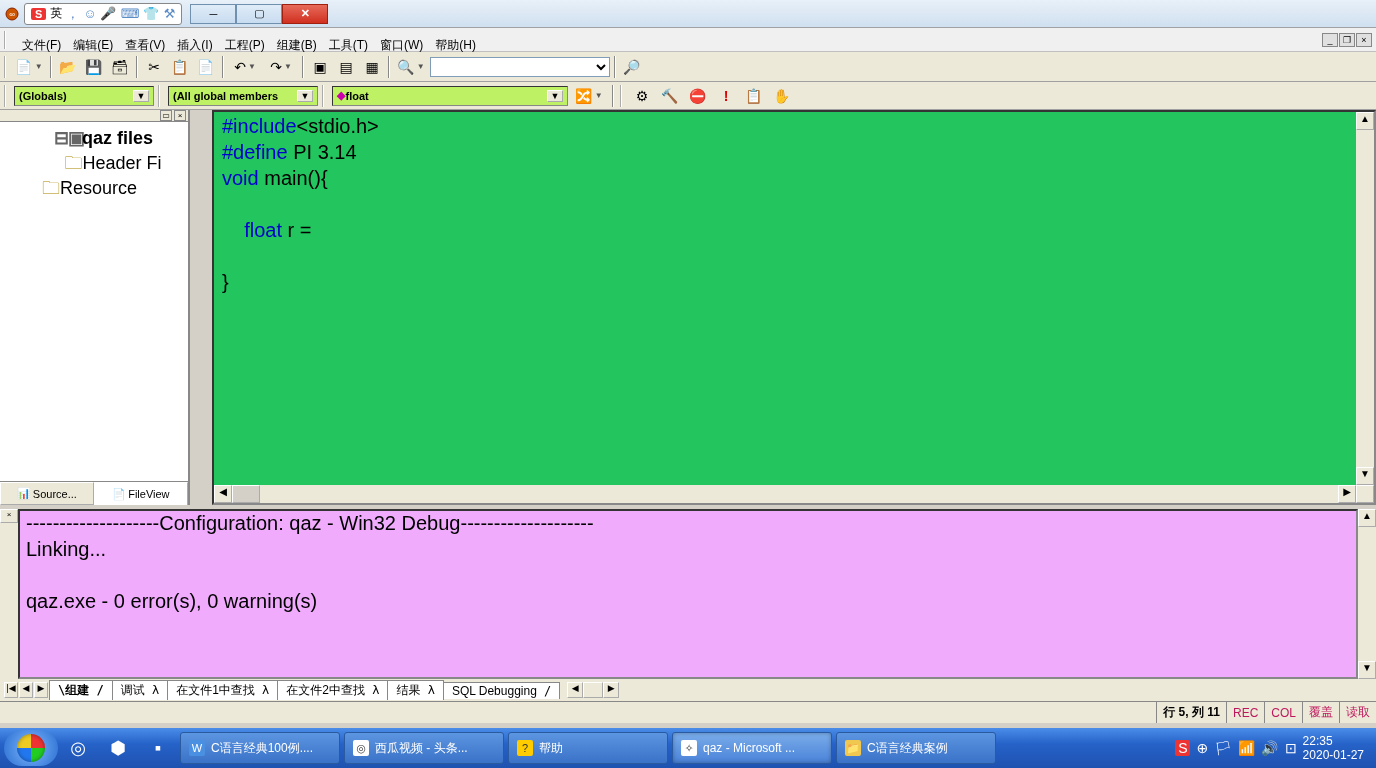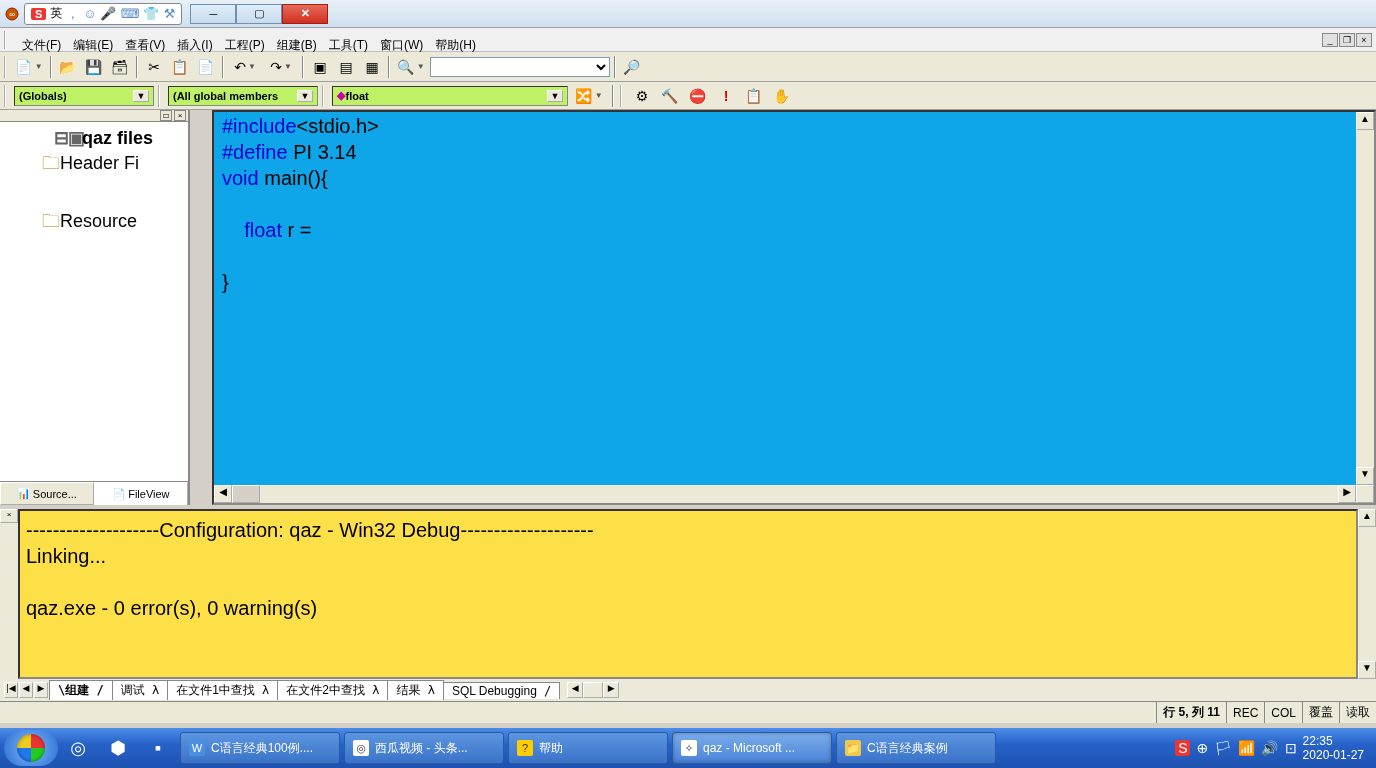--- a/index.html
+++ b/index.html
@@ -50,42 +50,42 @@
 .tree-row { white-space: nowrap; cursor: pointer; }
 .tree-row .ico { display: inline-block; width: 14px; text-align: center; color: #666; }
 .tree-row .fico { color: #aa8800; }
 .tree-row.bold { font-weight: bold; margin-left: 44px; }
 .side-tabs { height: 24px; display: flex; background: #ece9d8; border-top: 1px solid #888; }
 .side-tab { flex: 1; border: 1px outset #fff; font-size: 11px; display: flex; align-items: center; justify-content: center; cursor: pointer; gap: 2px; }
 .side-tab.active { background: #fff; border-bottom: none; }
 
 
 .editor-wrap { flex: 1; display: flex; flex-direction: column; border: 2px inset #888; }
-.editor { flex: 1; background: #0ea5e9; padding: 2px 8px; font-family: "SimSun", "NSimSun", "Courier New", monospace; font-size: 20px; white-space: pre; line-height: 1.2; overflow: hidden; position: relative; }
+.editor { flex: 1; background: #22c55e; padding: 2px 8px; font-family: "SimSun", "NSimSun", "Courier New", monospace; font-size: 20px; white-space: pre; line-height: 1.2; overflow: hidden; position: relative; }
 .editor .kw { color: #0000cc; }
 .editor-scroll { height: 18px; background: #ece9d8; display: flex; }
 .editor-scroll .sbtn { width: 18px; border: 1px outset #fff; text-align: center; font-size: 10px; cursor: pointer; }
 .editor-scroll .thumb { width: 28px; background: #d4d0c8; border: 1px outset #fff; }
 .vscroll { width: 18px; background: #ece9d8; display: flex; flex-direction: column; }
 .vscroll .sbtn { height: 18px; border: 1px outset #fff; text-align: center; font-size: 10px; cursor: pointer; }
 
 
 .output-wrap { height: 196px; border-top: 4px solid #d4d0c8; display: flex; flex-direction: column; }
-.output { flex: 1; background: #fde047; border: 2px inset #888; padding: 7px 6px; font-family: "SimSun", "NSimSun", "Courier New", monospace; font-size: 20px; white-space: pre; line-height: 1.2; overflow: hidden; }
+.output { flex: 1; background: #f0abfc; border: 2px inset #888; padding: 0 6px; font-family: "SimSun", "NSimSun", "Courier New", monospace; font-size: 20px; white-space: pre; line-height: 1.2; overflow: hidden; }
 .output-tabs { height: 22px; background: #ece9d8; display: flex; align-items: center; padding: 0 4px; font-size: 12px; }
 .out-nav { width: 14px; height: 16px; border: 1px outset #fff; text-align: center; font-size: 9px; margin-right: 1px; cursor: pointer; }
 .out-tab { padding: 1px 8px; border: 1px solid #888; border-bottom: none; background: #fff; margin-right: -1px; cursor: pointer; font-family: "SimSun", monospace; }
 .out-tab.active { font-weight: bold; }
 .out-scroll { margin-left: 8px; display: flex; }
 .out-scroll .sbtn { width: 16px; height: 16px; border: 1px outset #fff; font-size: 9px; text-align: center; cursor: pointer; }
 
 
 .statusbar { height: 22px; background: #ece9d8; border-top: 1px solid #888; display: flex; align-items: center; font-size: 12px; }
 .status-left { flex: 1; padding-left: 4px; }
-.status-cell { border-left: 1px solid #888; padding: 0 6px; height: 100%; display: flex; align-items: center; color: #000000; }
+.status-cell { border-left: 1px solid #888; padding: 0 6px; height: 100%; display: flex; align-items: center; color: #be185d; }
 .status-cell.active { color: #000; font-weight: bold; }
 
 
 .taskbar { position: absolute; bottom: 0; left: 0; right: 0; height: 40px; background: linear-gradient(to bottom, #4a8de8, #2662c8 40%, #1e52b0); display: flex; align-items: center; padding: 0 4px; }
 .start-btn { width: 54px; height: 36px; border-radius: 18px; background: radial-gradient(circle, #7eb8ff, #2a6ed0); display: flex; align-items: center; justify-content: center; cursor: pointer; }
 .start-orb { width: 28px; height: 28px; border-radius: 50%; background: conic-gradient(#e33 0 90deg, #2c2 90deg 180deg, #27e 180deg 270deg, #ec2 270deg); box-shadow: inset 0 0 4px rgba(0,0,0,.4); }
 .task-pin { width: 40px; height: 32px; display: flex; align-items: center; justify-content: center; cursor: pointer; color: #fff; font-size: 18px; }
 .task-item { height: 32px; min-width: 160px; background: linear-gradient(to bottom, #5c95e0, #3a72c8); border: 1px solid #2a5aa0; border-radius: 3px; margin: 0 2px; display: flex; align-items: center; padding: 0 8px; color: #fff; font-size: 12px; cursor: pointer; gap: 6px; }
 .task-item.active { background: linear-gradient(to bottom, #7aadea, #4a82d8); box-shadow: inset 0 0 4px rgba(0,0,0,.3); }
 .task-item .tico { width: 16px; height: 16px; background: #fff; border-radius: 2px; font-size: 11px; display: flex; align-items: center; justify-content: center; color: #333; }
@@ -193,22 +193,22 @@
 
 <div class="main">
 
   <div class="sidebar">
     <div class="side-docking">
       <span>▭</span>
       <span>×</span>
     </div>
     <div class="tree">
       <div class="tree-row bold" style="padding-left:6px;"><span class="ico">⊟</span><span class="ico">▣</span><span>qaz files</span></div>
-      <div class="tree-row" style="padding-left:38px;"><span class="fico">🗀</span><span>Header Fi</span></div>
-      <div class="tree-row" style="padding-left:38px;margin-top:33px;"><span class="fico">🗀</span><span>Resource</span></div>
+      <div class="tree-row" style="padding-left:38px;text-align:center;"><span class="fico">🗀</span><span>Header Fi</span></div>
+      <div class="tree-row" style="padding-left:38px;"><span class="fico">🗀</span><span>Resource</span></div>
     </div>
     <div class="side-tabs">
       <div class="side-tab">📊<span>Source...</span></div>
       <div class="side-tab active">📄<span>FileView</span></div>
     </div>
   </div>
 
   <div style="width:22px;background:#d4d0c8;"></div>
 
   <div class="editor-wrap">

